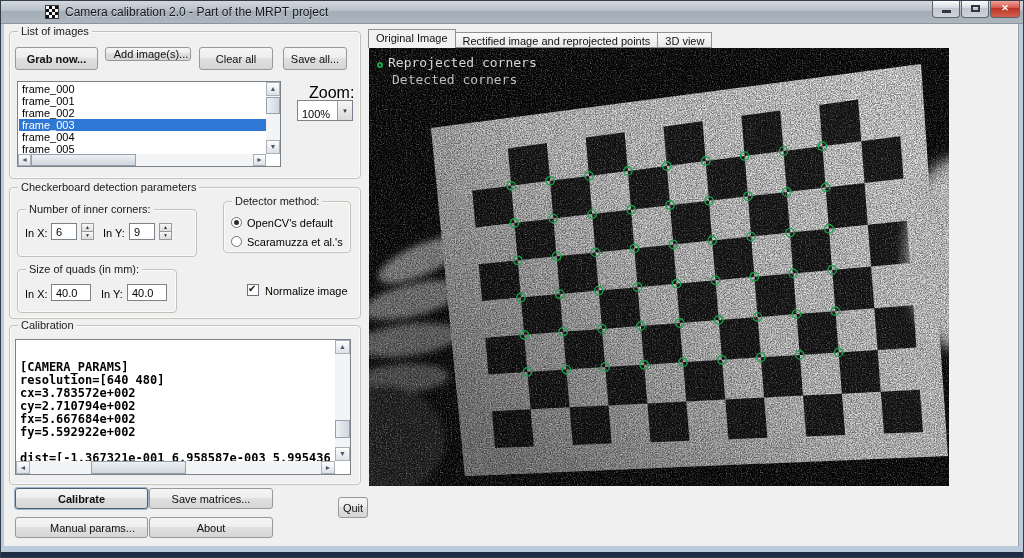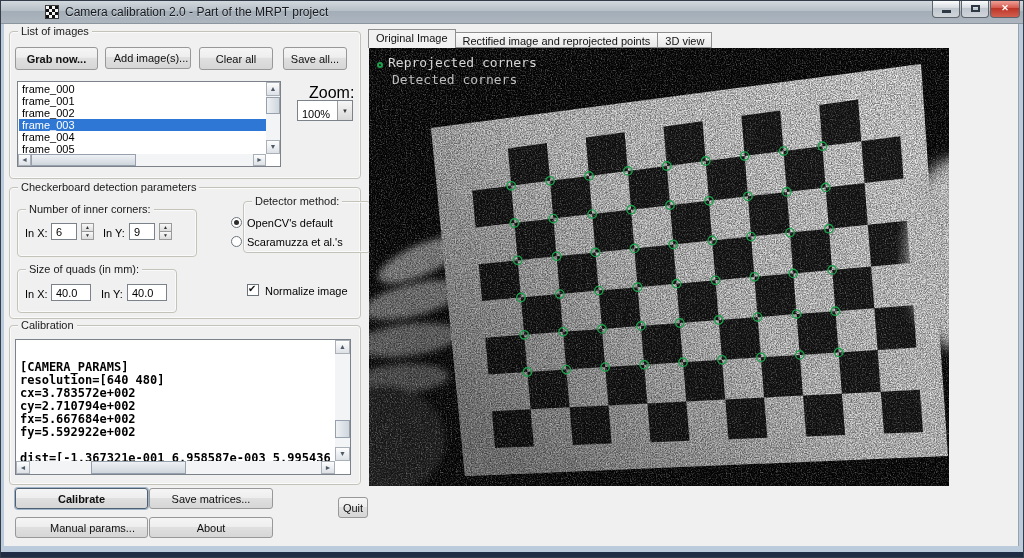--- a/index.html
+++ b/index.html
@@ -93,21 +93,21 @@
     <div class="winbtn close"><span>✕</span></div>
   </div>
 
   <div class="body-bg"></div>
   <div class="bottom-dark"></div>
 
   <div class="grp" style="left:8px;top:30px;width:352px;height:148px;">
     <span class="grp-label">List of images</span>
   </div>
   <div class="btn bold" style="left:14px;top:46px;width:83px;height:23px;">Grab now...</div>
-  <div class="btn" style="left:104px;top:46px;width:86px;height:22px;padding-left:6px;">Add image(s)...</div>
+  <div class="btn" style="left:104px;top:46px;width:86px;height:14px;padding-left:6px;">Add image(s)...</div>
   <div class="btn" style="left:198px;top:46px;width:74px;height:23px;">Clear all</div>
   <div class="btn" style="left:282px;top:46px;width:64px;height:23px;">Save all...</div>
 
   <div class="listbox sunken" style="left:16px;top:80px;width:264px;height:86px;">
     <div class="list-inner">
         <div class="list-item">frame_000</div>
         <div class="list-item">frame_001</div>
         <div class="list-item">frame_002</div>
         <div class="list-item selected">frame_003</div>
         <div class="list-item">frame_004</div>
@@ -144,21 +144,21 @@
     <div class="spin-b" style="top:0;">▲</div>
     <div class="spin-b" style="top:8px;">▼</div>
   </div>
   <span class="rlabel" style="left:102px;top:226px;">In Y:</span>
   <div class="field sunken" style="left:128px;top:222px;width:26px;height:17px;">9</div>
   <div class="spin" style="left:158px;top:222px;height:17px;">
     <div class="spin-b" style="top:0;">▲</div>
     <div class="spin-b" style="top:8px;">▼</div>
   </div>
 
-  <div class="grp" style="left:222px;top:200px;width:128px;height:52px;margin-left:20px;">
+  <div class="grp" style="left:222px;top:200px;width:128px;height:52px;">
     <span class="grp-label">Detector method:</span>
   </div>
   <span class="radio on" id="radio-0" style="left:230px;top:216px;"></span>
   <span class="rlabel" style="left:246px;top:216px;">OpenCV's default</span>
   <span class="radio" id="radio-1" style="left:230px;top:235px;"></span>
   <span class="rlabel" style="left:246px;top:235px;">Scaramuzza et al.'s</span>
 
   <div class="grp" style="left:16px;top:268px;width:160px;height:44px;">
     <span class="grp-label">Size of quads (in mm):</span>
   </div>

